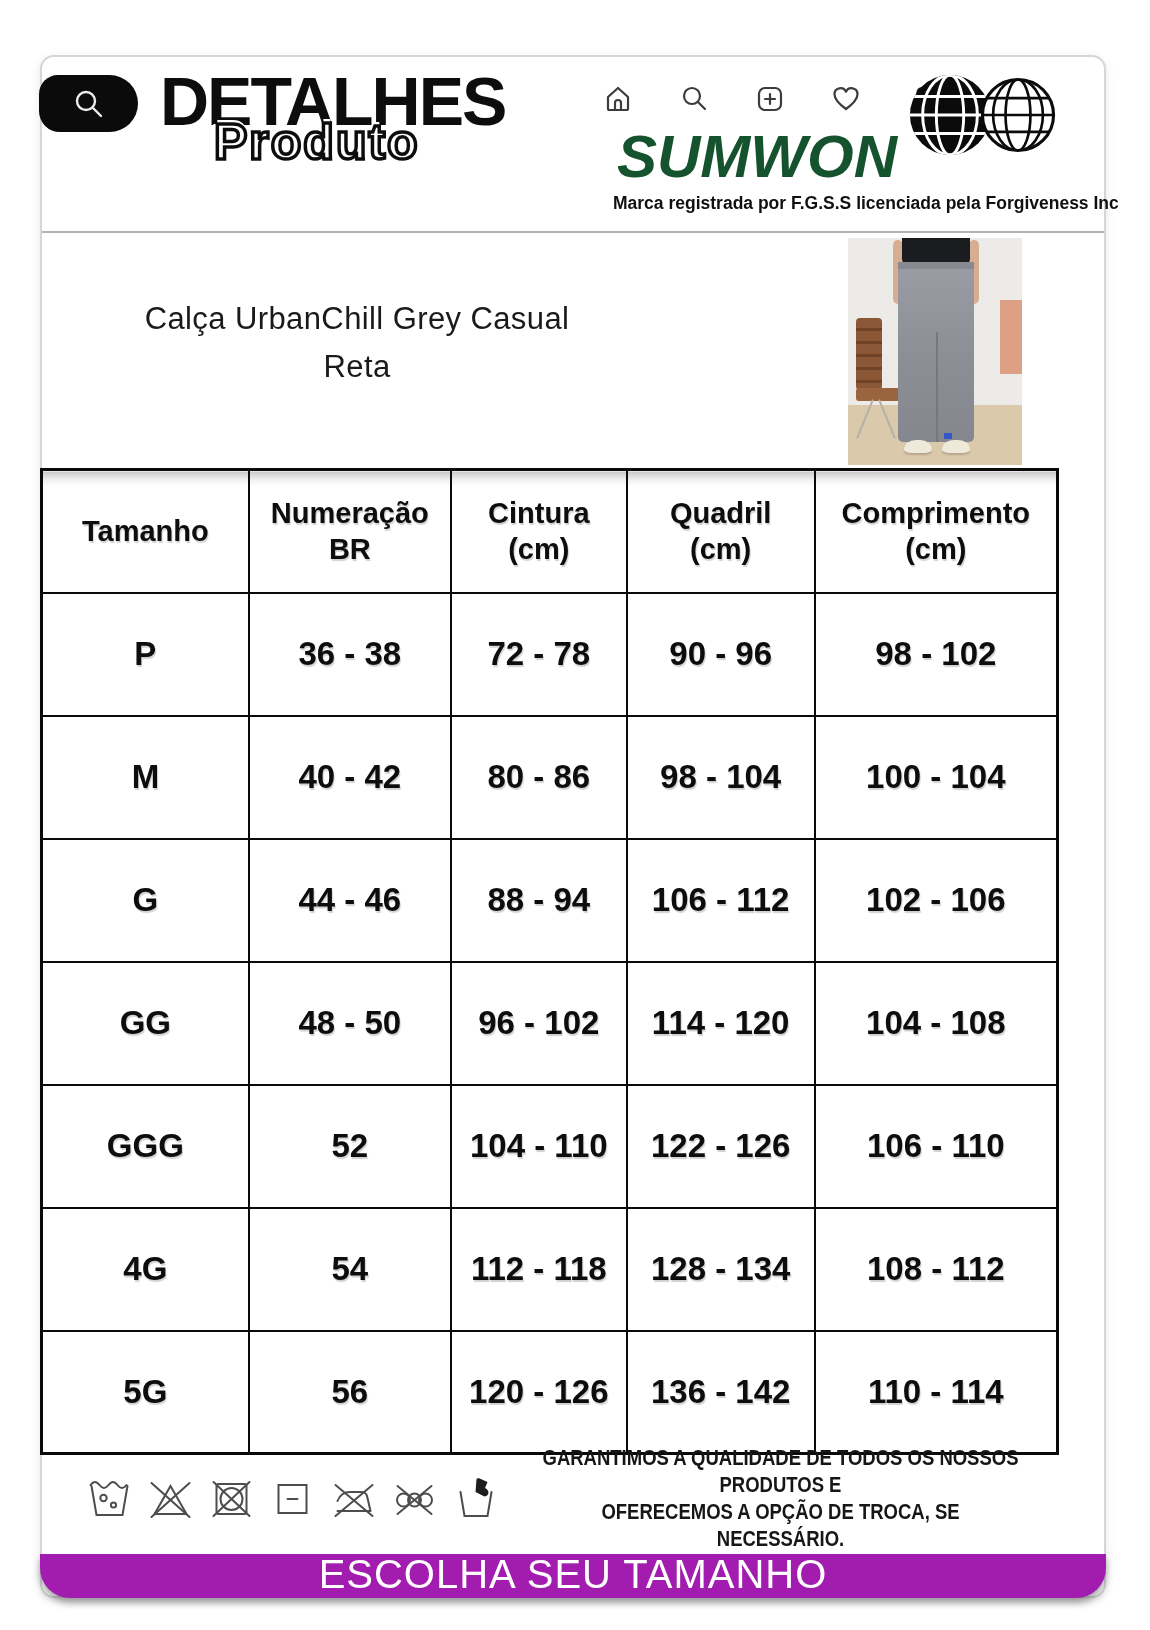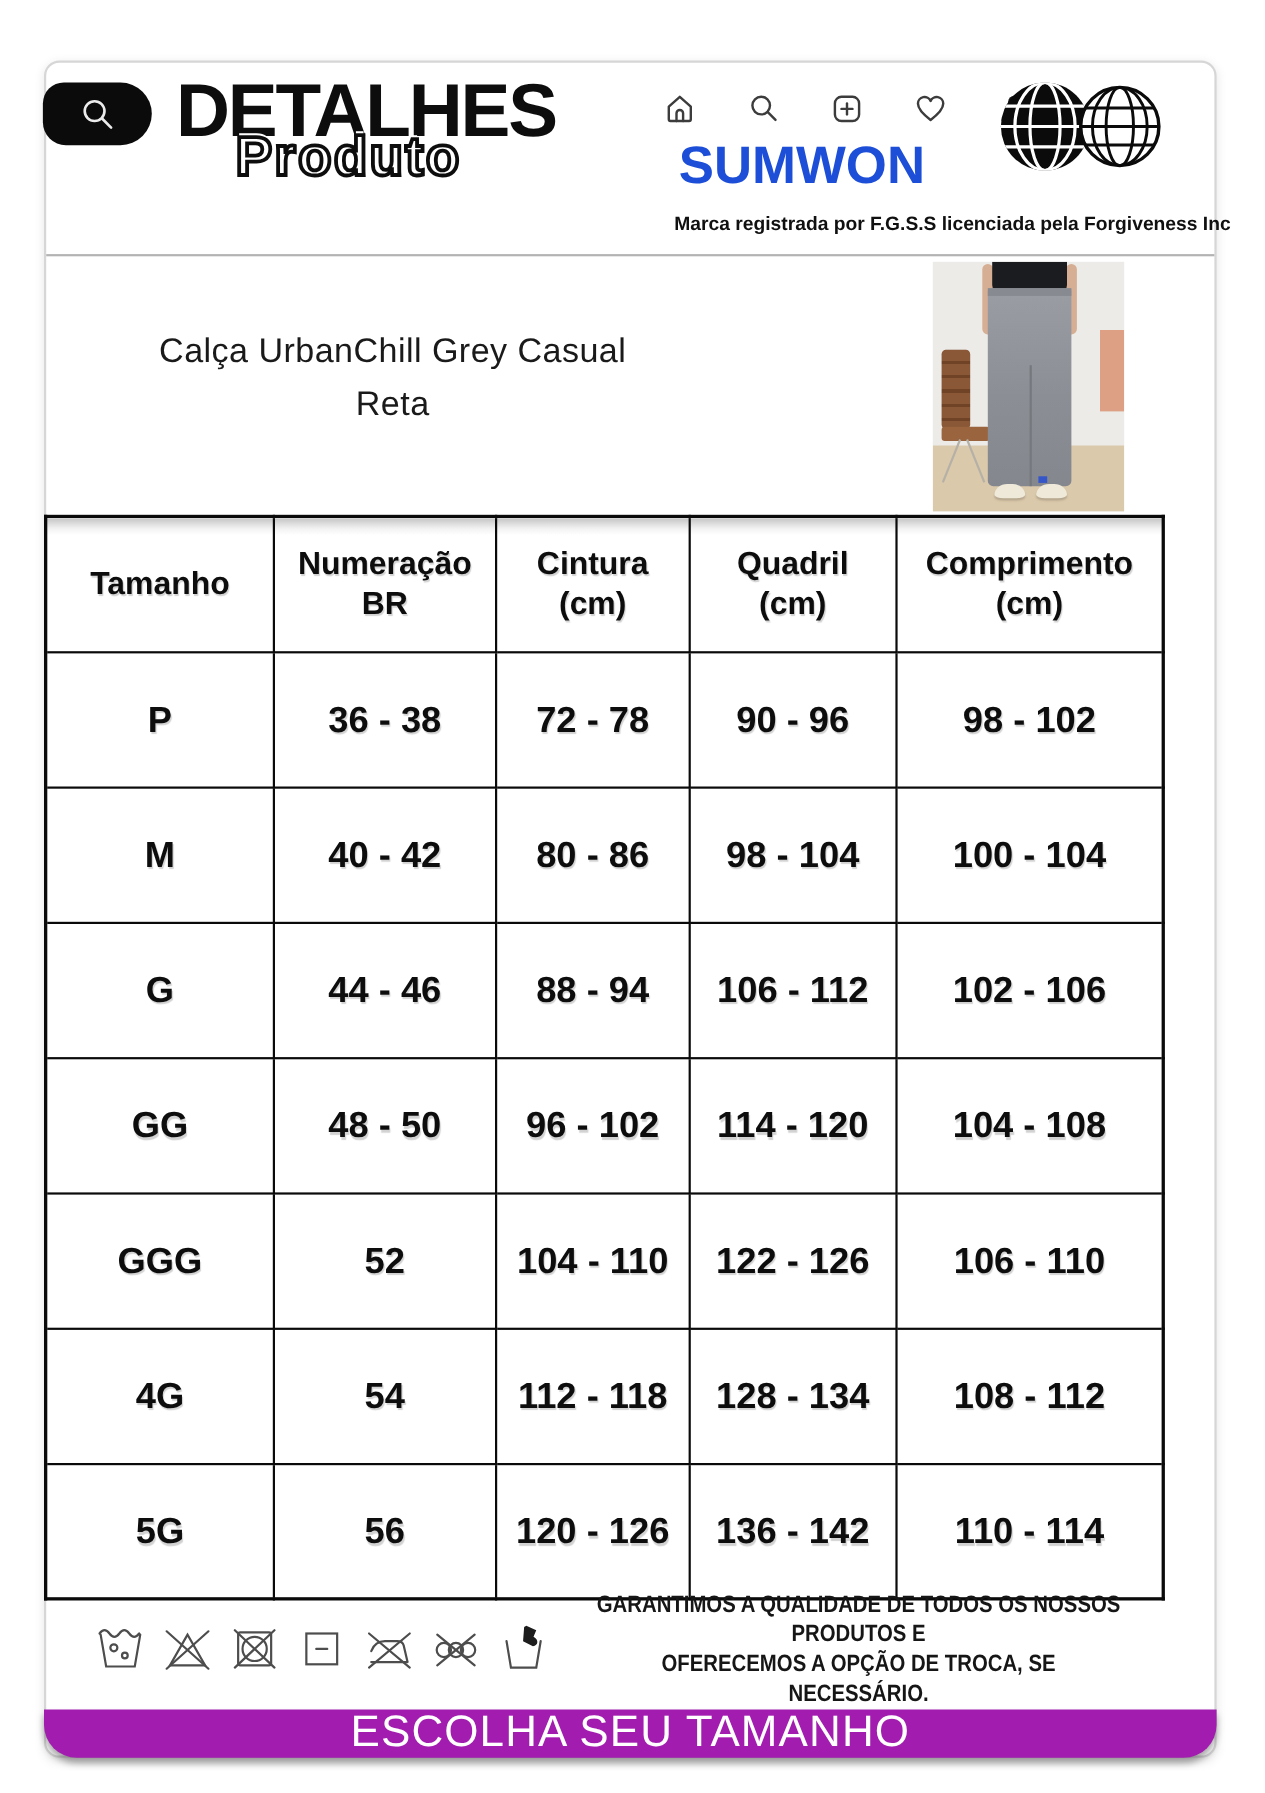--- a/index.html
+++ b/index.html
@@ -23,22 +23,22 @@
   }
   .title-sub {
     position:absolute; left:172px; top:60px;
     font-size:50px; font-weight:800; letter-spacing:2px; line-height:1; z-index:2;
     color:#ffffff; -webkit-text-stroke:3.5px #0d0d0d;
     text-shadow:-4px 0 0 #fff, 4px 0 0 #fff, 0 -4px 0 #fff, 0 4px 0 #fff;
   }
   .nav-icons { position:absolute; left:560px; top:26px; display:flex; gap:44px; z-index:1; }
   .nav-icons .nico { width:32px; height:32px; cursor:pointer; }
   .brand {
-    position:absolute; left:575px; top:70px; font-size:48px; font-weight:800; 
-    color:#1d4ed8; letter-spacing:0px; line-height:1; z-index:1;
+    position:absolute; left:575px; top:70px; font-size:60px; font-weight:800; font-style:italic;
+    color:#14532d; letter-spacing:0px; line-height:1; z-index:1;
   }
   .globes { position:absolute; right:46px; top:14px; display:flex; align-items:center; z-index:2; }
   .globes svg + svg { margin-left:-16px; }
   .trademark {
     position:absolute; left:571px; top:136px; width:516px;
     font-size:17.5px; font-weight:700; color:#101010; letter-spacing:0px;
   }
   .head-divider { position:absolute; left:0; right:0; top:174px; border-top:2px solid #b3b3b3; }
 
   

